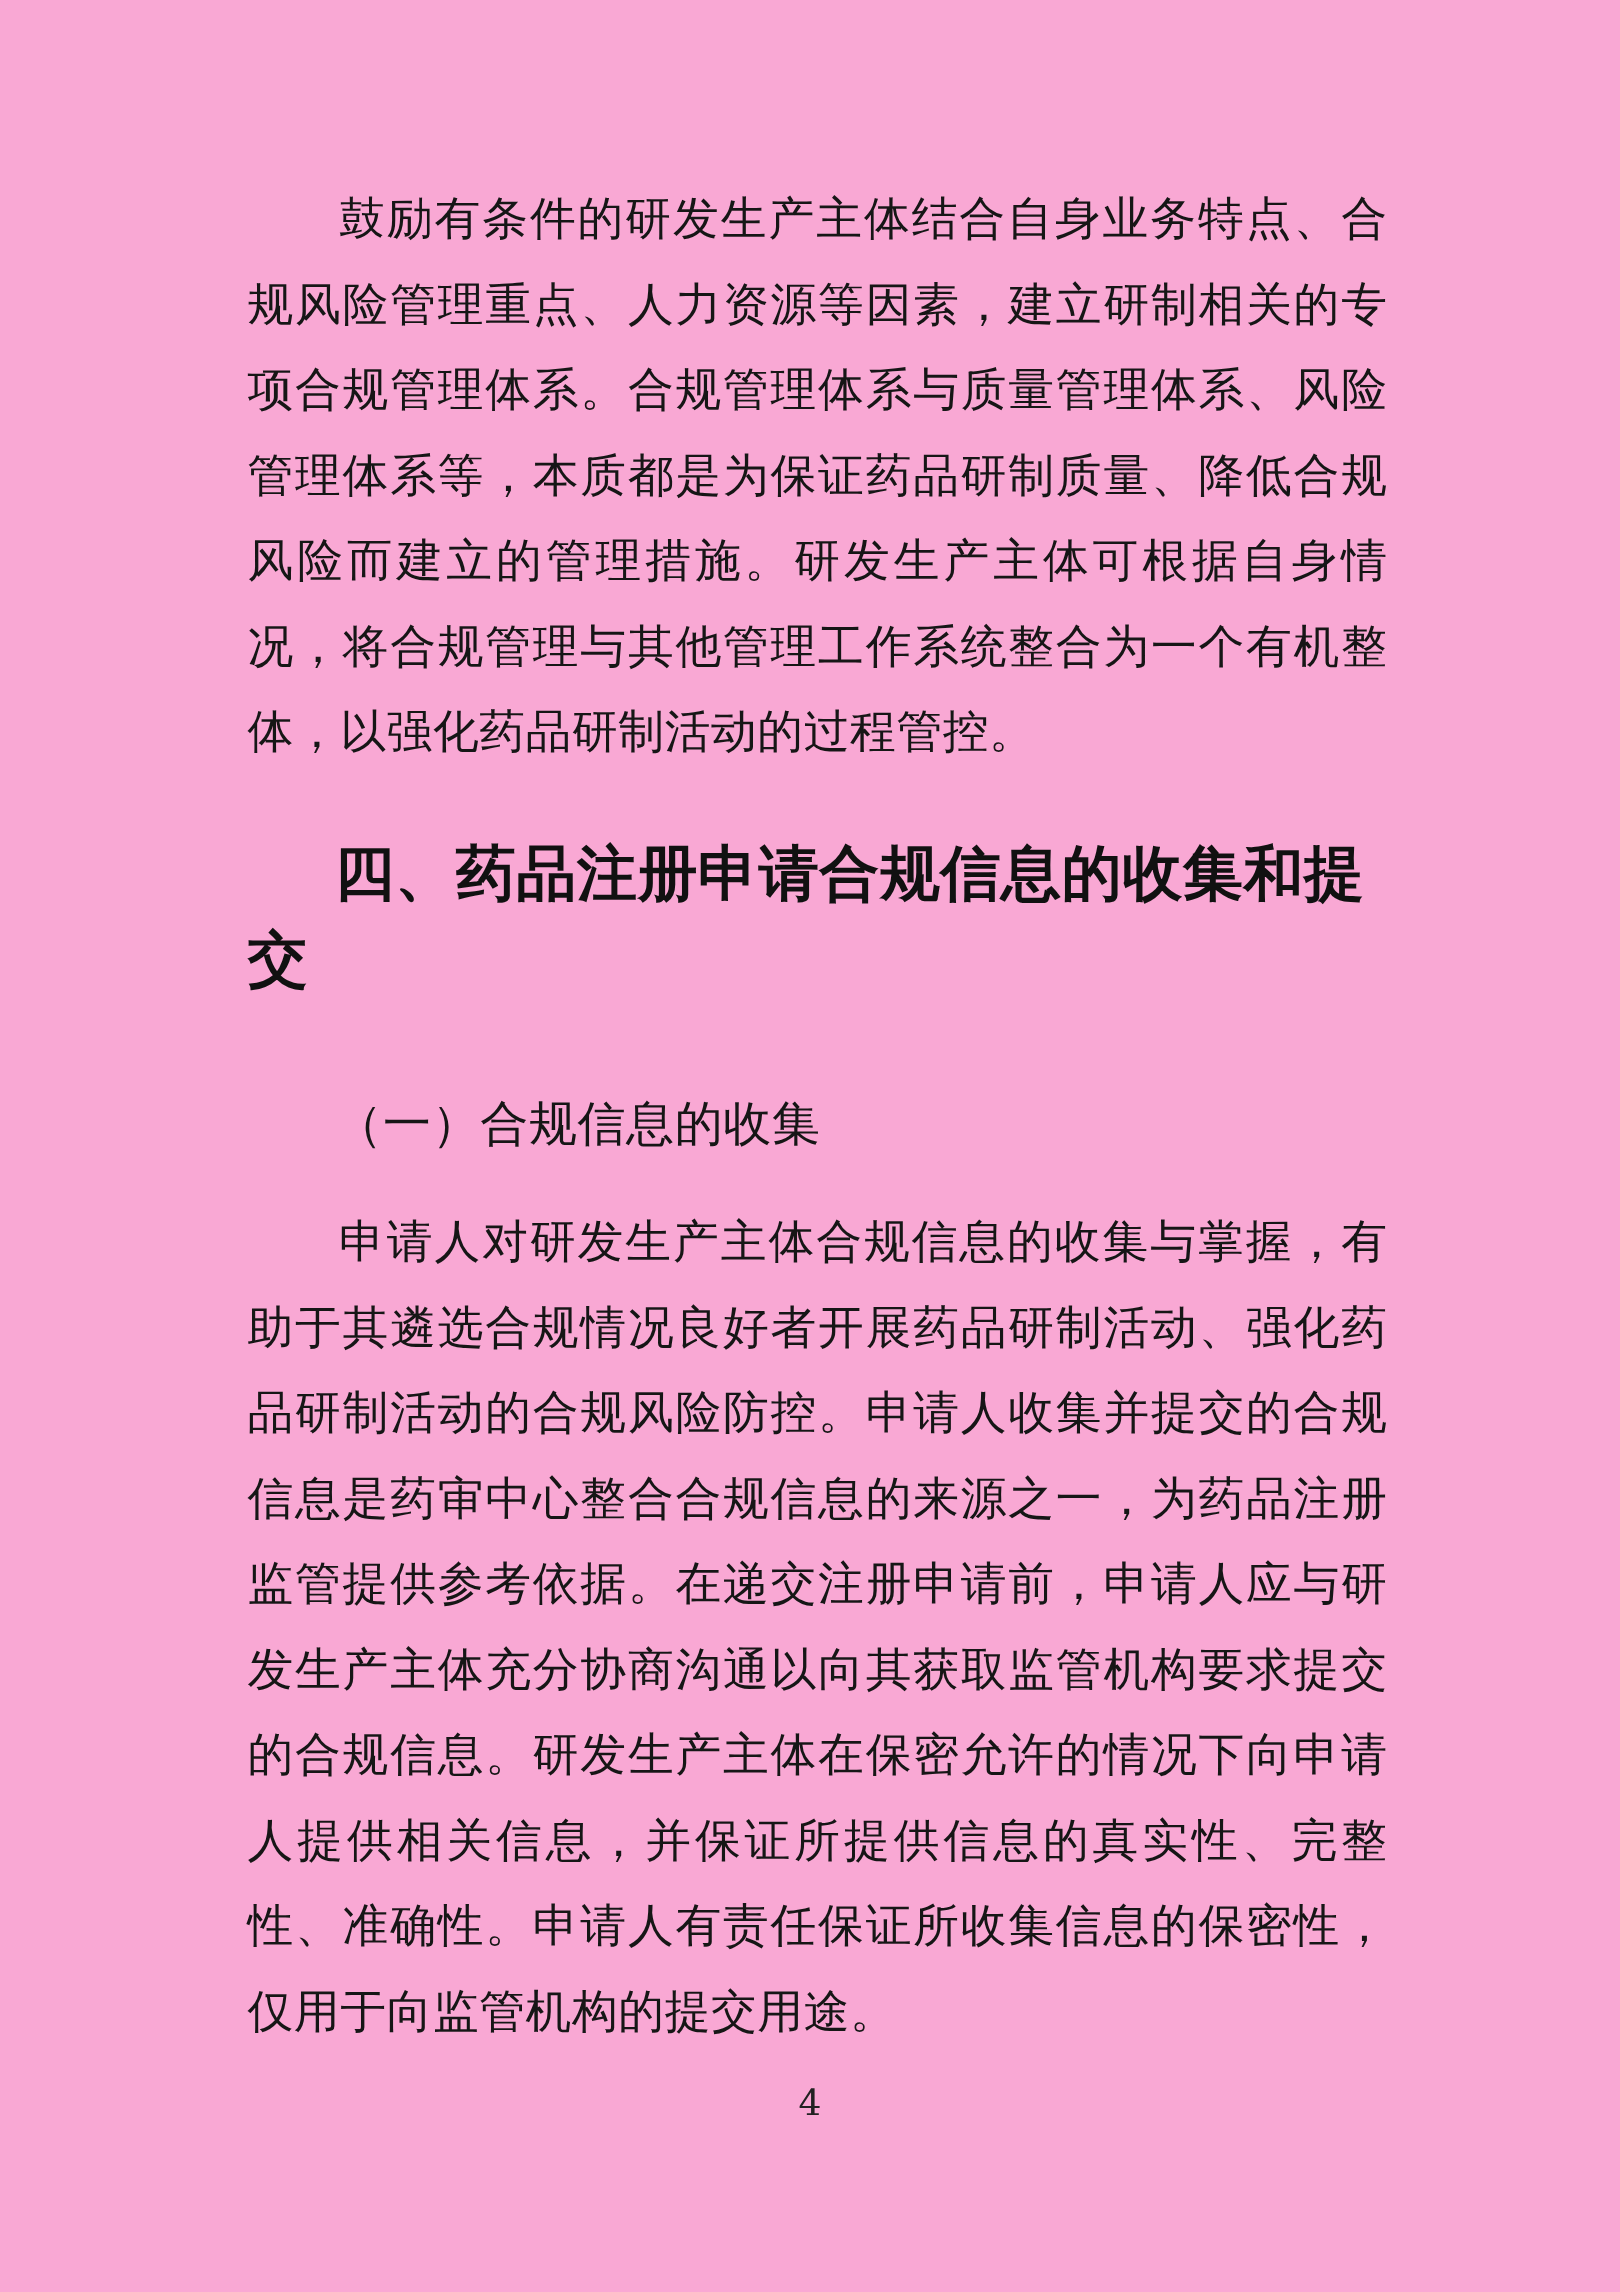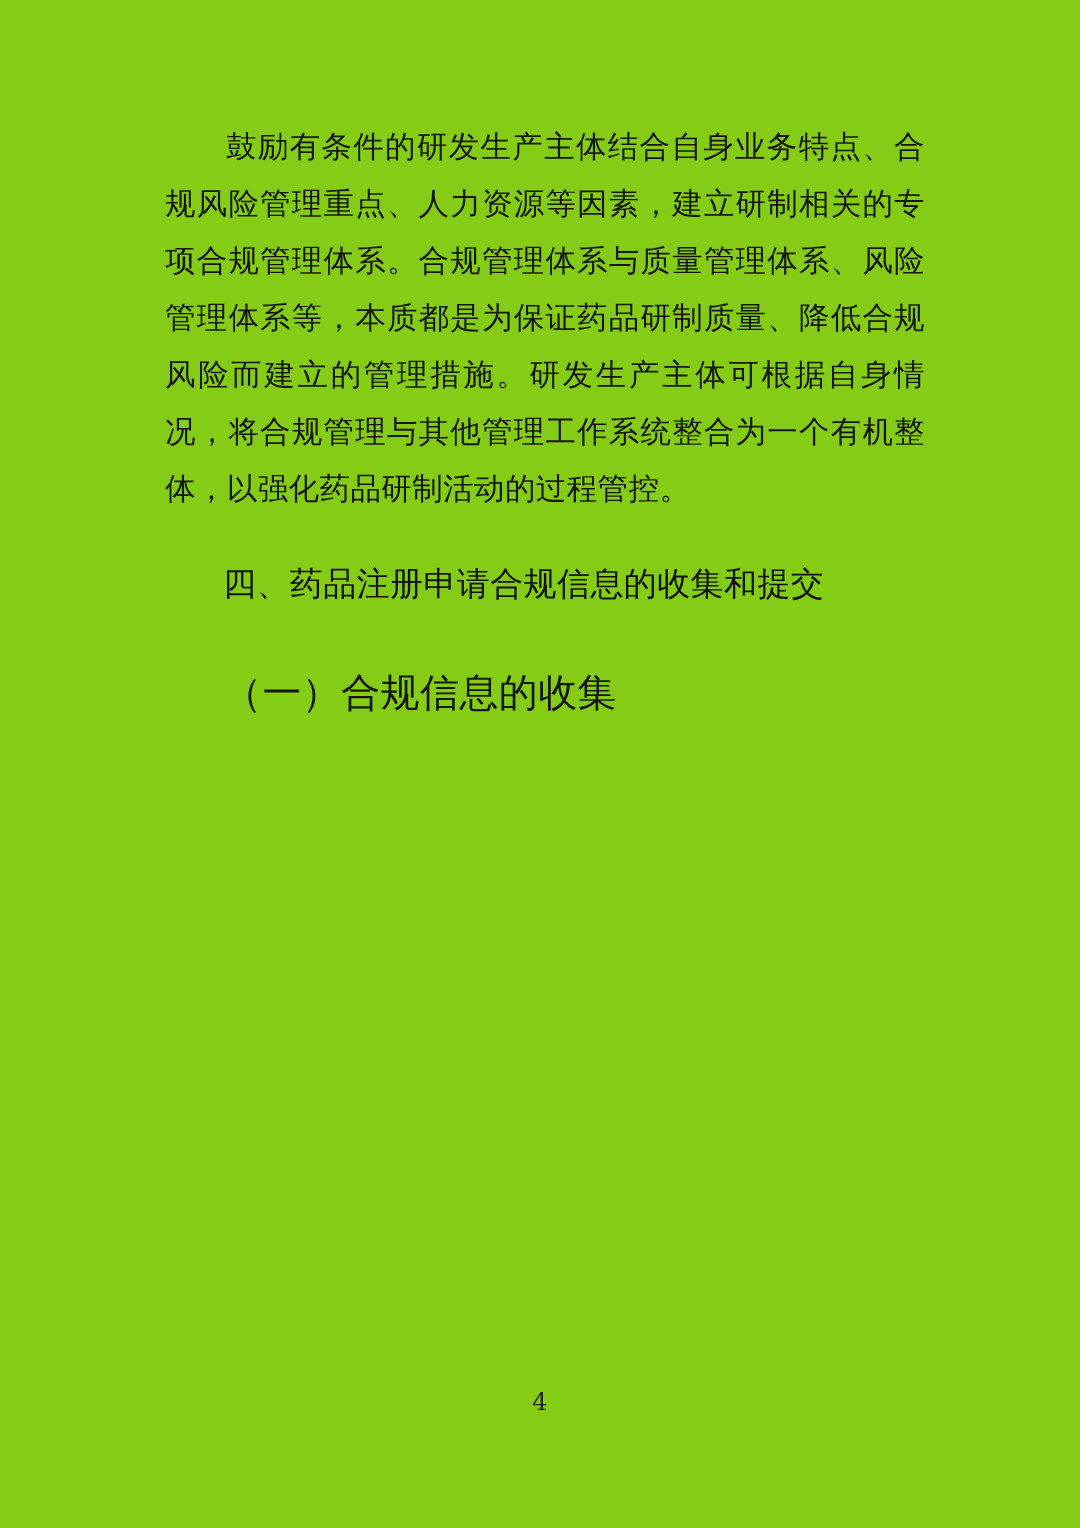--- a/index.html
+++ b/index.html
@@ -4,21 +4,21 @@
 <style>
   html, body {
     margin: 0;
     padding: 0;
     background: #ffffff;
   }
   .page {
     position: relative;
     width: 1080px;
     height: 1528px;
-    background: #84cc16;
+    background: #f9a8d4;
     margin: 0 auto;
     overflow: hidden;
     font-family: "DejaVu Serif", "Liberation Serif", serif;
     color: #1a1a1a;
   }
   .content {
     position: absolute;
     left: 165px;
     top: 118px;
     width: 760px;
@@ -29,31 +29,31 @@
     line-height: 57px;
     text-align: justify;
     text-justify: inter-ideograph;
     letter-spacing: 0.4px;
     text-indent: 61px;
     font-family: "DejaVu Serif", "Liberation Serif", serif;
     color: #161616;
   }
   h2.section-heading {
     margin: 0;
-    font-size: 33px;
+    font-size: 40px;
     line-height: 57px;
-    font-weight: normal;
+    font-weight: bold;
     text-indent: 58px;
     letter-spacing: 0.4px;
     font-family: "DejaVu Sans", "Liberation Sans", sans-serif;
     color: #111111;
   }
   h3.sub-heading {
     margin: 0;
-    font-size: 39px;
+    font-size: 32px;
     line-height: 57px;
     font-weight: normal;
     text-indent: 58px;
     letter-spacing: 0.4px;
     font-family: "DejaVu Serif", "Liberation Serif", serif;
     color: #161616;
   }
   .spacer-lg { height: 38px; }
   .spacer-md { height: 30px; }
   .spacer-sm { height: 22px; }
@@ -83,18 +83,19 @@
 
     <div class="spacer-sm"></div>
 
 
     <div class="spacer-md"></div>
 
     <h3 class="sub-heading">（一）合规信息的收集</h3>
 
     <div class="spacer-sm"></div>
 
+    <p class="body-text">申请人对研发生产主体合规信息的收集与掌握，有助于其遴选合规情况良好者开展药品研制活动、强化药品研制活动的合规风险防控。申请人收集并提交的合规信息是药审中心整合合规信息的来源之一，为药品注册监管提供参考依据。在递交注册申请前，申请人应与研发生产主体充分协商沟通以向其获取监管机构要求提交的合规信息。研发生产主体在保密允许的情况下向申请人提供相关信息，并保证所提供信息的真实性、完整性、准确性。申请人有责任保证所收集信息的保密性，仅用于向监管机构的提交用途。</p>
 
   </div>
 
   <div class="page-number">4</div>
 
 </div>
 
 </body></html>

